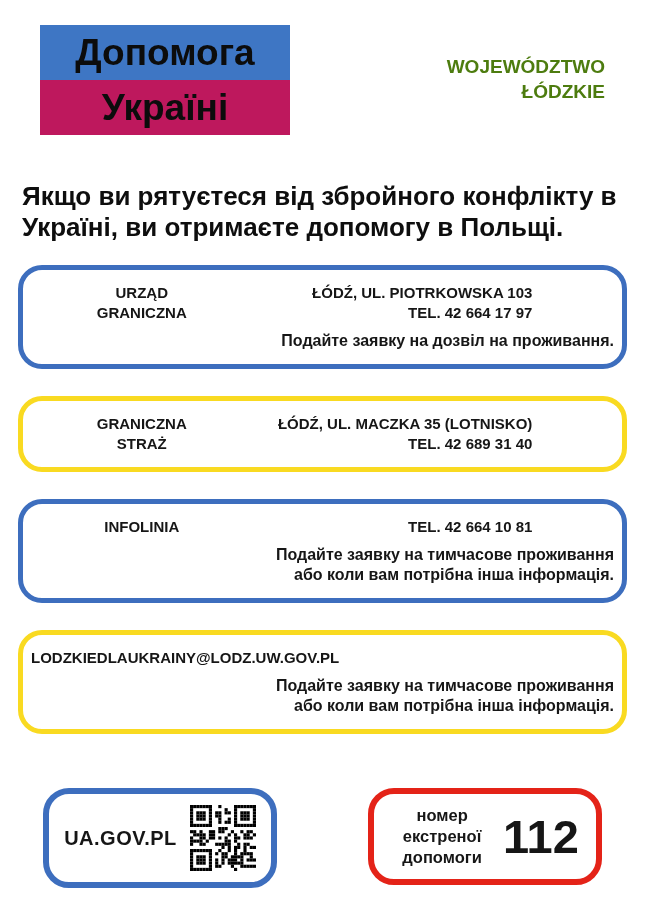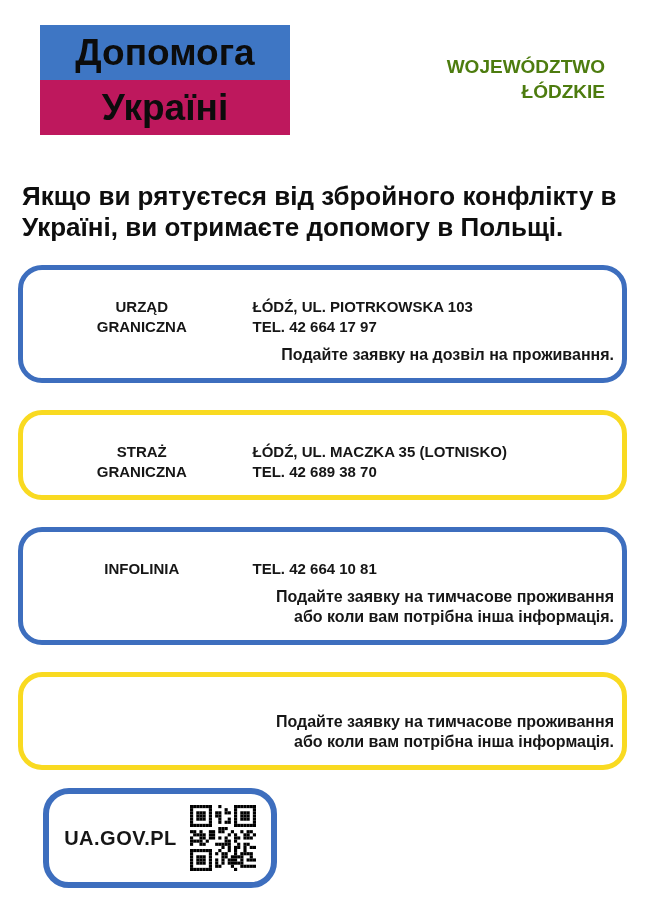--- a/index.html
+++ b/index.html
@@ -24,25 +24,25 @@
   
   .intro {
     position:absolute; top:171px; left:22px; right:22px;
     font-size:26px; line-height:31px; color:#0e0e0e;margin-top:10px;
   }
 
   
   .cards { position:absolute; top:265px; left:18px; right:18px; }
   .card {
     border:5px solid #3D6EBE; border-radius:24px;
-    padding:27px 8px 13px; margin-bottom:27px; background:#fff;
+    padding:13px 8px 13px; margin-bottom:27px; background:#fff;
   }
   .card-top { display:flex; align-items:flex-start; }
   .card-label { width:38%; text-align:center; font-size:15px; line-height:20px; }
-  .card-contact { width:48%; text-align:left; font-size:15px; line-height:20px; white-space:nowrap; }
+  .card-contact { width:48%; text-align:right; font-size:15px; line-height:20px; white-space:nowrap; }
   .card-desc { margin-top:8px; text-align:right; font-size:16px; line-height:20px; }
 
   
   .footer { position:absolute; top:788px; left:43px; right:43px; display:flex; justify-content:space-between; }
   .ua-box {
     width:234px; height:100px; border:6px solid #3D6EBE; border-radius:26px;
     display:flex; align-items:center; justify-content:center; gap:13px;
   }
   .ua-label { font-size:20px; letter-spacing:0.5px; }
   .qr { width:66px; height:66px; display:block; }
@@ -92,26 +92,26 @@
       </div>
       <div class="card-desc">
         <div>Подайте заявку на дозвіл на проживання.</div>
         <div></div>
       </div>
     </div>
 
     <div class="card" style="border-color: rgb(249, 218, 33);">
       <div class="card-top">
         <div class="card-label">
+          <div>GRANICZNA</div>
           <div>STRAŻ</div>
-          <div>GRANICZNA</div>
         </div>
         <div class="card-contact">
           <div>ŁÓDŹ, UL. MACZKA 35 (LOTNISKO)</div>
-          <div>TEL. 42 689 38 70</div>
+          <div>TEL. 42 689 31 40</div>
         </div>
       </div>
     </div>
 
     <div class="card" style="border-color: rgb(61, 110, 190); margin-top: 24px;">
       <div class="card-top">
         <div class="card-label">
           <div>INFOLINIA</div>
           <div></div>
         </div>
@@ -121,20 +121,24 @@
         </div>
       </div>
       <div class="card-desc">
         <div>Подайте заявку на тимчасове проживання</div>
         <div>або коли вам потрібна інша інформація.</div>
       </div>
     </div>
 
     <div class="card" style="border-color: rgb(249, 218, 33);">
       <div class="card-top">
+        <div class="card-contact">
+          <div>LODZKIEDLAUKRAINY@LODZ.UW.GOV.PL</div>
+          <div></div>
+        </div>
       </div>
       <div class="card-desc">
         <div>Подайте заявку на тимчасове проживання</div>
         <div>або коли вам потрібна інша інформація.</div>
       </div>
     </div>
 
   </div>
 
   <div class="footer">
@@ -356,15 +360,19 @@
             <rect x="27" y="57" width="3" height="3" fill="#000"></rect>
             <rect x="39" y="57" width="3" height="3" fill="#000"></rect>
             <rect x="48" y="57" width="3" height="3" fill="#000"></rect>
             <rect x="51" y="57" width="3" height="3" fill="#000"></rect>
             <rect x="54" y="57" width="3" height="3" fill="#000"></rect>
             <rect x="57" y="57" width="3" height="3" fill="#000"></rect>
             <rect x="60" y="57" width="3" height="3" fill="#000"></rect>
             <rect x="42" y="60" width="3" height="3" fill="#000"></rect>
           </svg></span>
     </div>
+    <div class="emergency-box" style="border-color: rgb(228, 35, 24);">
+      <span class="emergency-label">номер екстреної допомоги</span>
+      <span class="emergency-number">112</span>
+    </div>
   </div>
 
 </div>
 
 </body></html>

